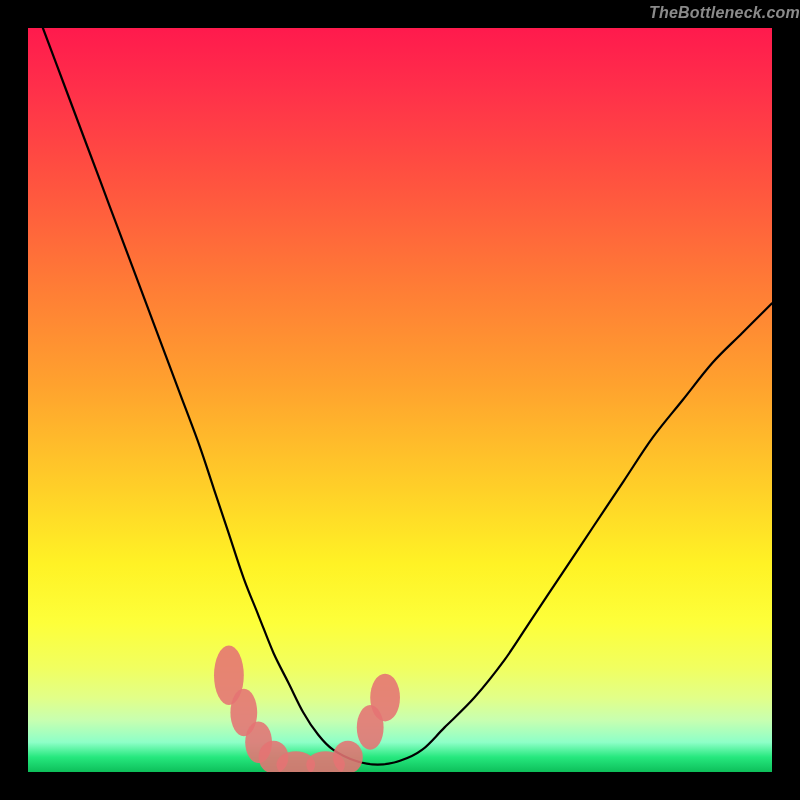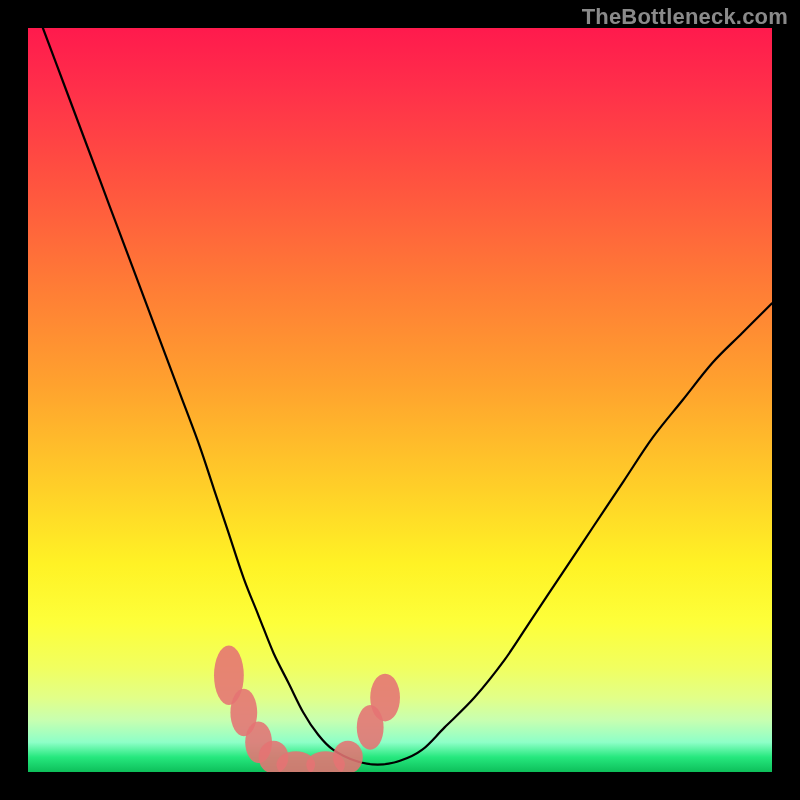--- a/index.html
+++ b/index.html
@@ -39,26 +39,27 @@
       #e2ff88 90%,
       #c8ffb0 93%,
       #8effc8 96%,
       #26e87e 98%,
       #0dbf5a 100%
     );
   }
   .watermark {
     position: absolute;
     top: 4px;
-    right: 12px;
-    font-size: 22px;
+    right: 0;
+    font-size: 16px;
     font-weight: 600;
     color: #8a8a8a;
     letter-spacing: 0.2px;
     user-select: none;
+    font-style: italic;
   }
   svg.curve {
     position: absolute;
     top: 0;
     left: 0;
     width: 744px;
     height: 744px;
   }
   .curve-path {
     fill: none;

